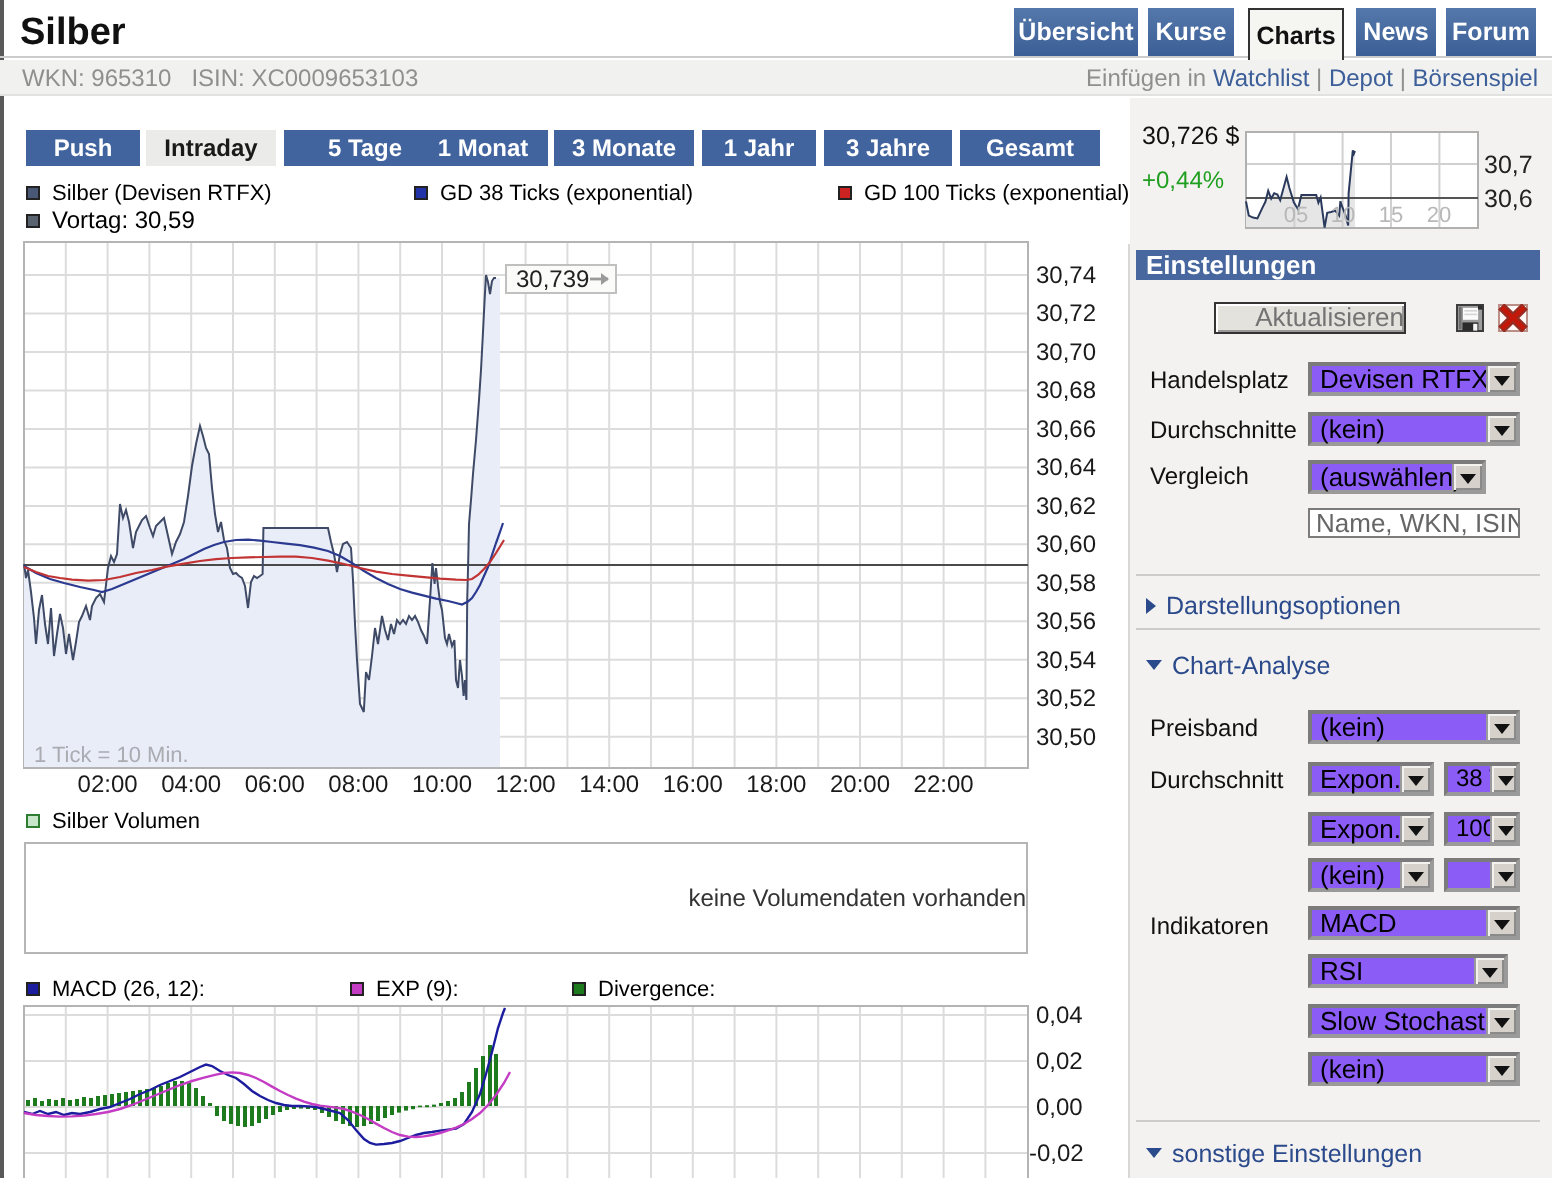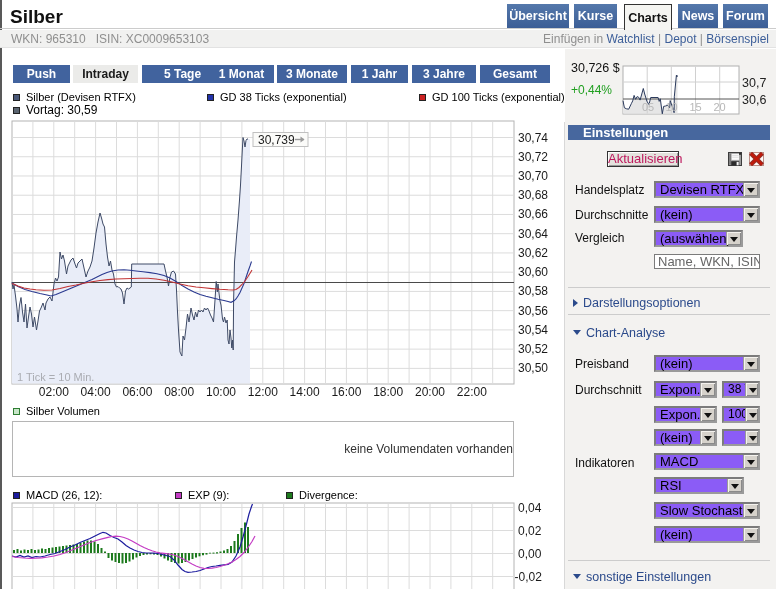--- a/index.html
+++ b/index.html
@@ -244,22 +244,22 @@
 <polyline points="12,556 16,557 20,555.5 24,557 28,556 32,557.5 36,556.5 40,557 45,556 50,554.5 55,553.5 60,551.5 65,549.5 70,547 75,545 80,542.5 85,540.5 90,538.5 95,536 100,533.5 103,532.3 106,533 110,535.5 114,537.5 118,539 122,542 126,545.5 130,548 134,550 138,551.5 142,552.5 146,553 150,553 154,553.2 158,553.5 162,554.5 166,555.5 170,556.5 174,560 178,565 182,569.5 185,571.5 188,572.3 192,572 196,571.5 200,570.5 204,569 208,567.5 212,566.5 216,566 220,565.3 224,564.8 228,564.3 232,562 236,556 240,547 243,537 246,526 249,514 251.5,506.5 252.5,504" fill="none" stroke="#1c1c9e" stroke-width="1.2"></polyline>
 <polyline points="12,556.5 18,557.5 24,558 30,558.3 36,558.2 42,557.8 48,557 54,556 60,554.5 66,552.5 72,550 78,547.5 84,545 90,542.5 96,540.5 102,538.8 108,537.3 112,536.5 116,536.2 120,536.5 124,537.5 128,539 132,541 136,543.3 140,545.5 144,547.5 148,549.3 152,550.8 156,552 160,552.8 164,553.3 168,553.8 172,554.5 176,555.8 180,557.5 184,559.5 188,561.8 192,564 196,566 200,567.5 204,568.3 208,568.5 212,568.2 216,567.5 220,566.5 224,565.2 228,563.8 232,562 236,559.5 240,556.5 244,552.5 248,547.5 252,541.5 255,536" fill="none" stroke="#c43bc4" stroke-width="1.2"></polyline>
 <text x="518" y="511.5" font-size="12" fill="#1a1a1a">0,04</text>
 <text x="518" y="534.5" font-size="12" fill="#1a1a1a">0,02</text>
 <text x="518" y="557.5" font-size="12" fill="#1a1a1a">0,00</text>
 <text x="514.5" y="580.5" font-size="12" fill="#1a1a1a">-0,02</text>
 </svg>
 <div class="abs" style="left:564px;top:122px;width:1px;height:467px;background:#d8d8d8"></div>
 <div class="abs" style="left:571px;top:61px;font-size:12.5px;color:#111">30,726 $</div>
 <div class="abs" style="left:571px;top:83px;font-size:12px;color:#1f9f1f">+0,44%</div>
-<div class="abs" style="left:568px;top:125px;width:202px;height:15px;background:#47679e;color:#fff;font-weight:bold;font-size:13px;line-height:15px;padding-left:15px">Einstellungen</div>
-<div class="abs" style="left:607px;top:151px;width:72px;height:16px;background:#e4e2dd;border:1px solid #333;box-shadow:inset 1px 1px 0 #fff,inset -1px -1px 0 #999;font-size:13px;color:#be185d;text-align:left;line-height:14px">Aktualisieren</div>
+<div class="abs" style="left:568px;top:125px;width:202px;height:15px;background:#47679e;color:#fff;font-weight:bold;font-size:13px;line-height:15px;padding-left:5px">Einstellungen</div>
+<div class="abs" style="left:607px;top:151px;width:96px;height:16px;background:#e4e2dd;border:1px solid #333;box-shadow:inset 1px 1px 0 #fff,inset -1px -1px 0 #999;font-size:13px;color:#737373;text-align:right;line-height:14px">Aktualisieren</div>
 <svg class="abs" style="left:728px;top:152px" width="14" height="14" viewBox="0 0 14 14">
     <rect x="0.5" y="0.5" width="13" height="13" fill="#9e9e9e" stroke="#3c3c3c"></rect>
     <rect x="1.4" y="1.4" width="1.4" height="11.2" fill="#6f6f6f"></rect>
     <rect x="3.2" y="1.6" width="8.2" height="6.6" fill="#fbfbfb" stroke="#9a9a9a" stroke-width="0.6"></rect>
     <line x1="4.2" y1="3.4" x2="10.6" y2="3.4" stroke="#d5d5d5" stroke-width="0.8"></line>
     <line x1="4.2" y1="5.2" x2="10.6" y2="5.2" stroke="#d5d5d5" stroke-width="0.8"></line>
     <rect x="11" y="0.8" width="2.2" height="2" fill="#2e2e2e"></rect>
     <rect x="3.2" y="9.2" width="8" height="4.1" fill="#2b2b2b"></rect>
     <rect x="8.6" y="9.9" width="2.1" height="3.4" fill="#f5f5f5"></rect>
   </svg>
@@ -338,21 +338,21 @@
       <span class="tri"></span>
     </span>
   </div>
 <div class="lbl" style="top:456px">Indikatoren</div>
 <div class="sel abs" style="left:654px;top:453px;width:106px;height:17px">
     <span class="stxt" style="color:#000;font-size:13px">MACD</span>
     <span class="sbtn" style="width:15px">
       <span class="tri"></span>
     </span>
   </div>
-<div class="sel abs" style="left:654px;top:477px;width:90px;height:17px">
+<div class="sel abs" style="left:654px;top:477px;width:100px;height:17px">
     <span class="stxt" style="color:#000;font-size:13px">RSI</span>
     <span class="sbtn" style="width:15px">
       <span class="tri"></span>
     </span>
   </div>
 <div class="sel abs" style="left:654px;top:502px;width:106px;height:17px">
     <span class="stxt" style="color:#000;font-size:13px">Slow Stochastic</span>
     <span class="sbtn" style="width:15px">
       <span class="tri"></span>
     </span>

